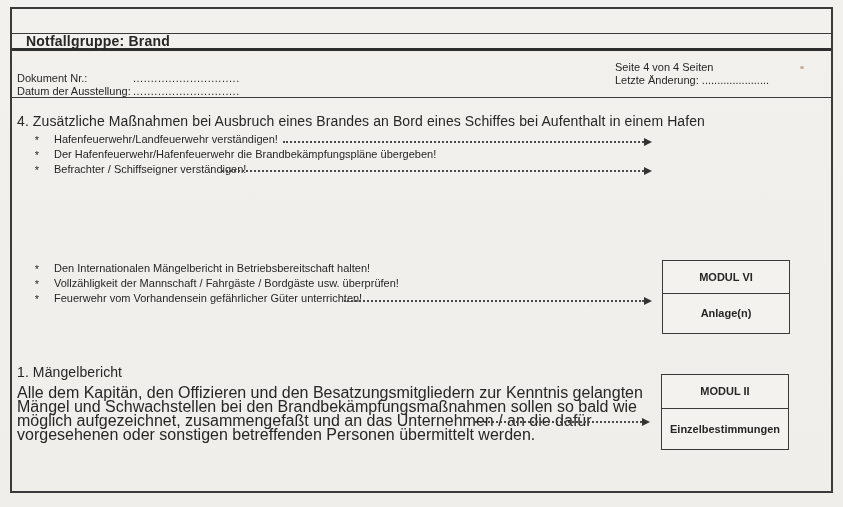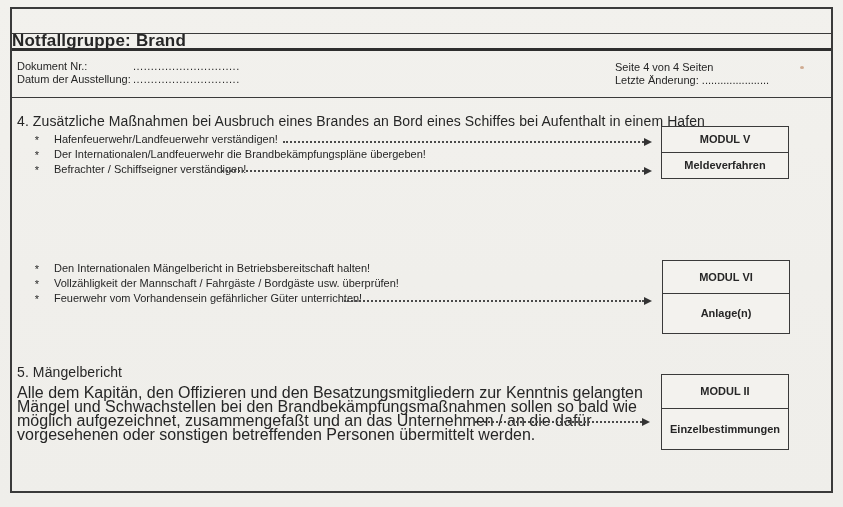--- a/index.html
+++ b/index.html
@@ -20,26 +20,26 @@
     left: 10px; top: 7px;
     width: 819px; height: 482px;
     border: 2px solid #3a3a3a;
   }
   .title-band {
     position: absolute;
     left: 0; top: 24px; right: 0;
     height: 14px;
     border-top: 1.5px solid #3a3a3a;
     border-bottom: 3px solid #2e2e2e;
-    font-size: 17px; font-weight: bold;
+    font-size: 14px; font-weight: bold;
     line-height: 14px;
-    padding-left: 0;
+    padding-left: 14px;
     letter-spacing: 0.2px;
   }
-  .meta-left { position: absolute; left: 5px; top: 51px; font-size: 11px; }
+  .meta-left { position: absolute; left: 5px; top: 63px; font-size: 11px; }
   .meta-row { display: flex; height: 13px; line-height: 13px; }
   .meta-row .lbl { width: 116px; }
   .meta-row .dots { letter-spacing: 0.5px; }
   .meta-right { position: absolute; left: 603px; top: 52px; font-size: 11px; }
   .meta-right div { height: 13px; line-height: 13px; }
   .hdr-divider {
     position: absolute; left: 0; right: 0; top: 88px;
     border-top: 1.5px solid #3a3a3a;
   }
   .sec-heading {
@@ -134,21 +134,21 @@
     <div class="hdr-divider"></div>
 
     <div class="sec-heading" style="top:104px">4. Zusätzliche Maßnahmen bei Ausbruch eines Brandes an Bord eines Schiffes bei Aufenthalt in einem Hafen</div>
 
     <div class="bullet-row" style="left:18px; top:123px;">
       <span class="star">*</span>
       <span class="btxt">Hafenfeuerwehr/Landfeuerwehr verständigen!</span>
     </div>
     <div class="bullet-row" style="left:18px; top:138px;">
       <span class="star">*</span>
-      <span class="btxt">Der Internationalen/Landfeuerwehr die Brandbekämpfungspläne übergeben!</span>
+      <span class="btxt">Der Hafenfeuerwehr/Hafenfeuerwehr die Brandbekämpfungspläne übergeben!</span>
     </div>
     <div class="bullet-row" style="left:18px; top:153px;">
       <span class="star">*</span>
       <span class="btxt">Befrachter / Schiffseigner verständigen!</span>
     </div>
 
     <div class="dotted-arrow" style="left:271px; top:132px; width:361px;"></div>
     <div class="dotted-arrow" style="left:210px; top:161px; width:422px;"></div>
 
     <div class="bullet-row" style="left:18px; top:252px;">
@@ -159,29 +159,25 @@
       <span class="star">*</span>
       <span class="btxt">Vollzähligkeit der Mannschaft / Fahrgäste / Bordgäste usw. überprüfen!</span>
     </div>
     <div class="bullet-row" style="left:18px; top:282px;">
       <span class="star">*</span>
       <span class="btxt">Feuerwehr vom Vorhandensein gefährlicher Güter unterrichten!</span>
     </div>
 
     <div class="dotted-arrow" style="left:332px; top:291px; width:300px;"></div>
 
-    <div class="sec-heading" style="top:355px">5. Mängelbericht</div>
+    <div class="sec-heading" style="top:355px">1. Mängelbericht</div>
     <div class="para">Alle dem Kapitän, den Offizieren und den Besatzungsmitgliedern zur Kenntnis gelangten Mängel und Schwachstellen bei den Brandbekämpfungsmaßnahmen sollen so bald wie möglich aufgezeichnet, zusammengefaßt und an das Unternehmen / an die dafür vorgesehenen oder sonstigen betreffenden Personen übermittelt werden.</div>
 
     <div class="dotted-arrow" style="left:463px; top:412px; width:167px;"></div>
 
-    <div class="module m5">
-      <div class="m-title">MODUL V</div>
-      <div class="m-sub">Meldeverfahren</div>
-    </div>
     <div class="module m2">
       <div class="m-title">MODUL II</div>
       <div class="m-sub">Einzelbestimmungen</div>
     </div>
     <div class="module m6">
       <div class="m-title">MODUL VI</div>
       <div class="m-sub">Anlage(n)</div>
     </div>
 
     <div class="speck"></div>

